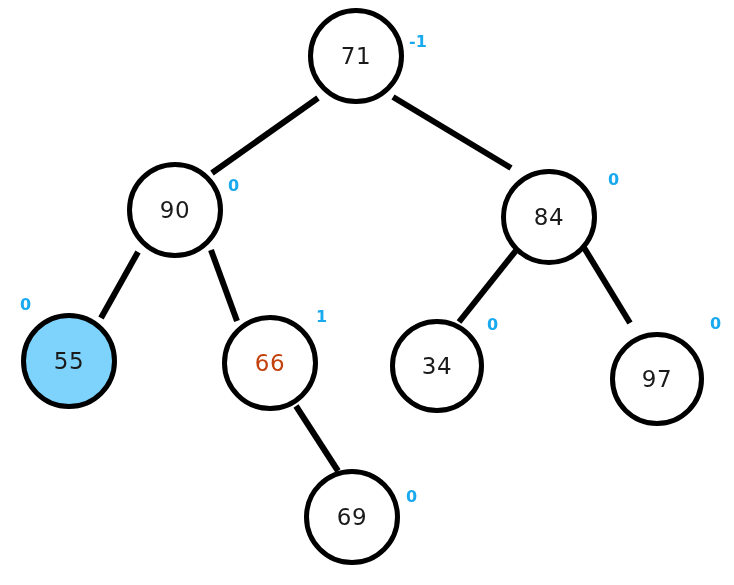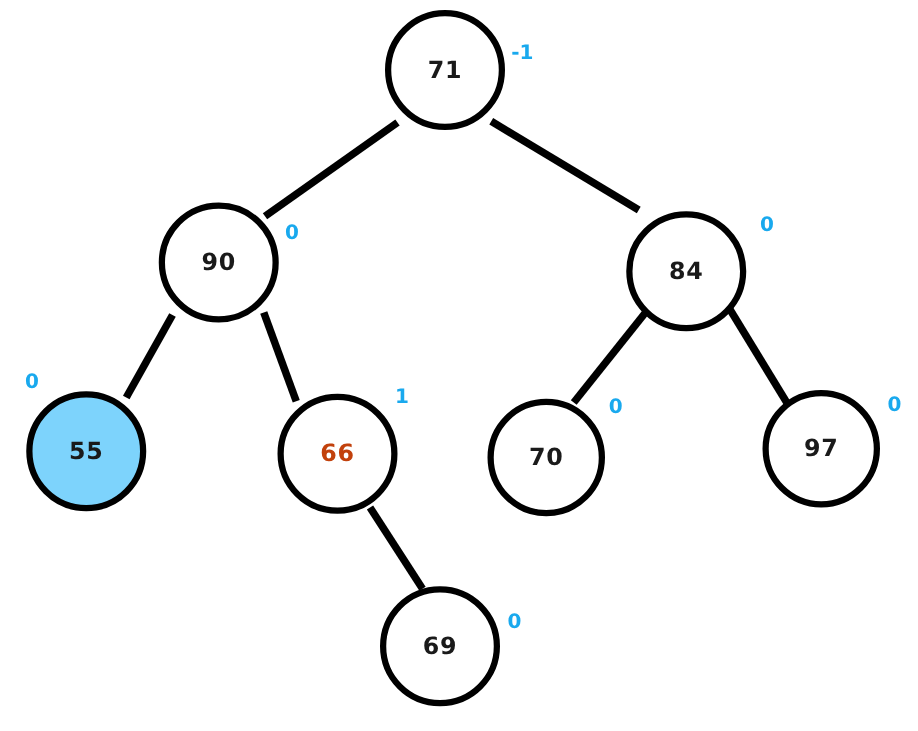--- a/index.html
+++ b/index.html
@@ -25,22 +25,22 @@
   .node {
     position: absolute;
     box-sizing: border-box;
     border-radius: 50%;
     background: #ffffff;
     border: 5px solid #b91c1c;
     display: flex;
     align-items: center;
     justify-content: center;
     color: #1a1a1a;
-    font-size: 19px;
-    font-weight: 700;
+    font-size: 23px;
+    font-weight: 400;
     letter-spacing: 0.5px;
     z-index: 2;
   }
   .node-label {
     line-height: 1;
     user-select: none;
   }
   .balance {
     position: absolute;
     font-size: 16px;
@@ -79,24 +79,24 @@
       <div class="balance" style="left: 608px; top: 172px; color: rgb(25, 169, 238);">0</div>
       <div class="node" style="left: 21px; top: 313px; width: 96px; height: 96px; border-color: rgb(0, 0, 0); background: #7dd3fc; color: rgb(26, 26, 26);">
         <span class="node-label">55</span>
       </div>
       <div class="balance" style="left: 20px; top: 297px; color: rgb(25, 169, 238);">0</div>
       <div class="node" style="left: 222px; top: 315px; width: 96px; height: 96px; border-color: rgb(0, 0, 0); background: rgb(255, 255, 255); color: #c2410c;">
         <span class="node-label">66</span>
       </div>
       <div class="balance" style="left: 316px; top: 309px; color: rgb(25, 169, 238);">1</div>
       <div class="node" style="left: 390px; top: 319px; width: 94px; height: 94px; border-color: rgb(0, 0, 0); background: rgb(255, 255, 255); color: rgb(26, 26, 26);">
-        <span class="node-label">70</span>
+        <span class="node-label">34</span>
       </div>
       <div class="balance" style="left: 487px; top: 317px; color: rgb(25, 169, 238);">0</div>
-      <div class="node" style="left: 610px; top: 312px; width: 94px; height: 94px; border-color: rgb(0, 0, 0); background: rgb(255, 255, 255); color: rgb(26, 26, 26); text-align: center;">
+      <div class="node" style="left: 610px; top: 332px; width: 94px; height: 94px; border-color: rgb(0, 0, 0); background: rgb(255, 255, 255); color: rgb(26, 26, 26); text-align: center;">
         <span class="node-label">97</span>
       </div>
       <div class="balance" style="left: 710px; top: 316px; color: rgb(25, 169, 238);">0</div>
       <div class="node" style="left: 304px; top: 469px; width: 96px; height: 96px; border-color: rgb(0, 0, 0); background: rgb(255, 255, 255); color: rgb(26, 26, 26);">
         <span class="node-label">69</span>
       </div>
       <div class="balance" style="left: 406px; top: 489px; color: rgb(25, 169, 238);">0</div>
     </div>
 </div>
 

